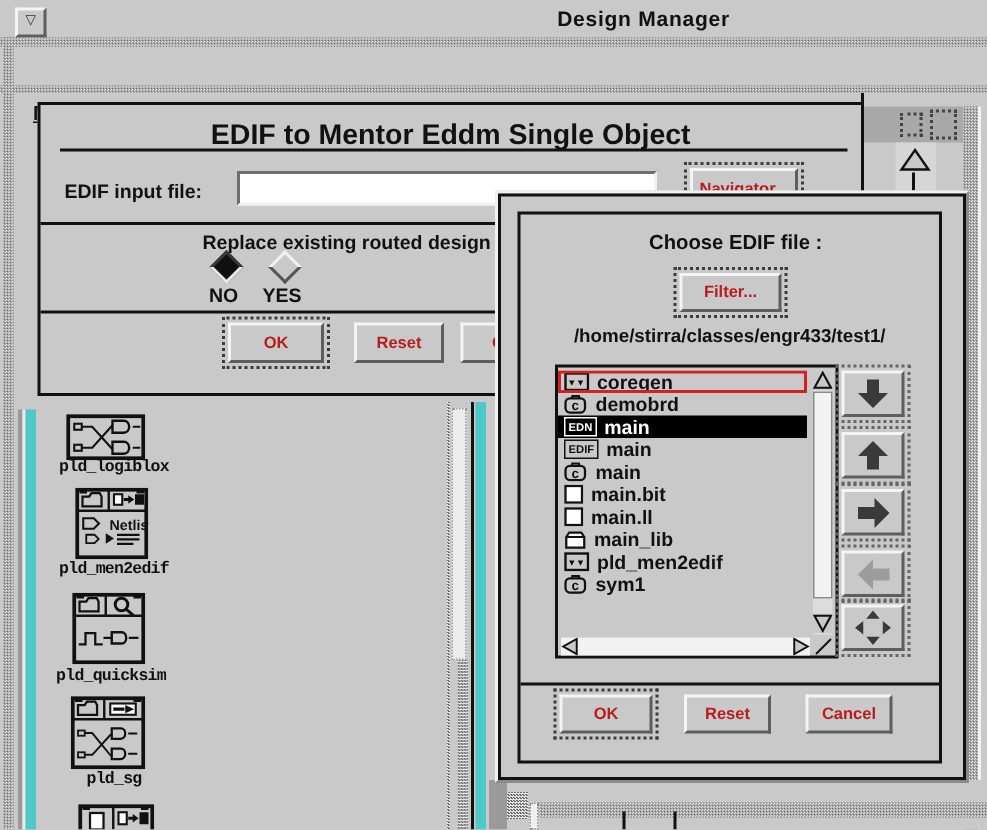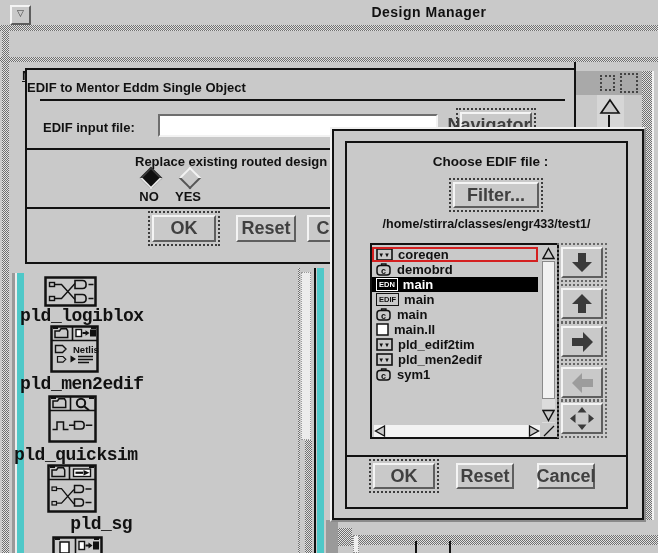--- a/index.html
+++ b/index.html
@@ -16,21 +16,21 @@
   .wtitle{position:absolute;left:0;right:0;top:4px;text-align:center;text-indent:200px;
           font-weight:bold;font-size:14px;letter-spacing:.5px;}
   .menubtn{position:absolute;left:10px;top:5px;width:17px;height:16px;background:#c9c9c9;
            border:2px solid;border-color:#f4f4f4 #5e5e5e #5e5e5e #f4f4f4;
            font-size:9px;line-height:12px;text-align:center;color:#333;}
   .menuitem{position:absolute;top:37px;font-weight:bold;font-size:13.5px;white-space:nowrap;}
   .mn{text-decoration:underline;}
   
   .btn{position:absolute;background:#c9c9c9;border:2px solid;
        border-color:#f4f4f4 #5e5e5e #5e5e5e #f4f4f4;
-       font-family:"Liberation Sans",sans-serif;font-weight:bold;font-size:18px;color:#404040;
+       font-family:"Liberation Sans",sans-serif;font-weight:bold;font-size:11px;color:#b91c1c;
        display:flex;align-items:center;justify-content:center;padding:0;box-sizing:border-box;}
   .focusring{outline:2px dotted #3c3c3c;outline-offset:2px;}
   .sunken{background:#fff;border:2px solid;border-color:#6e6e6e #f2f2f2 #f2f2f2 #6e6e6e;box-sizing:border-box;}
   .dlg{position:absolute;background:#c9c9c9;border:2px solid #111;box-sizing:border-box;}
   .diamond{position:absolute;width:12px;height:12px;transform:rotate(45deg);
            background:#c9c9c9;border:2px solid;border-color:#f2f2f2 #555 #555 #f2f2f2;}
   .diamond.sel{background:#101010;border-color:#3a3a3a #e8e8e8 #e8e8e8 #3a3a3a;}
   
   .listframe{position:absolute;border:2px solid #111;background:#c9c9c9;box-sizing:border-box;}
   .rows{position:absolute;left:0;top:2px;width:166px;height:176px;overflow:hidden;}
@@ -41,22 +41,22 @@
   .tag{border:1.5px solid currentColor;font-size:7.5px;font-weight:bold;line-height:9px;
        padding:1px 2px;letter-spacing:0;}
   .licon{flex:none;}
   
   .sbtrough{position:absolute;background:#dcdcdc;}
   .sbthumb{position:absolute;background:#f2f2f2;border:1px solid #8a8a8a;box-sizing:border-box;}
   
   .abtn{position:absolute;width:42px;height:31px;background:#c9c9c9;border:2px solid;
         border-color:#f4f4f4 #5e5e5e #5e5e5e #f4f4f4;outline:2px dotted #666;outline-offset:2px;
         display:flex;align-items:center;justify-content:center;box-sizing:border-box;}
-  .iconlabel{position:absolute;text-align:right;font-family:"Liberation Mono",monospace;
-             font-weight:bold;font-size:18px;letter-spacing:-.5px;white-space:nowrap;}
+  .iconlabel{position:absolute;text-align:center;font-family:"Liberation Mono",monospace;
+             font-weight:bold;font-size:11px;letter-spacing:-.5px;white-space:nowrap;}
   .dotbox{position:absolute;border:2px dotted #444;background:#a9a9a9;box-sizing:border-box;}
 </style>
 </head>
 <body>
 
 <div class="abs" style="left:0;top:0;width:658px;height:3px;background:#111;"></div>
 
 <div class="titlebar">
   <div class="menubtn">
     <span>▽</span>
@@ -174,21 +174,21 @@
   <rect x="3" y="1" width="5" height="3" fill="#111"></rect>
     <rect x="42" y="1" width="5" height="3" fill="#111"></rect>
   <path d="M23.5 2 V17" stroke="#111" stroke-width="1.6"></path>
   <rect x="8" y="6" width="9" height="11" fill="#fff" stroke="#111" stroke-width="1.5"></rect>
   <rect x="27" y="5.5" width="5.5" height="8" fill="#fff" stroke="#111" stroke-width="1.4"></rect>
   <path d="M33.5 8.5 h3 V6.6 l4 2.9 -4 2.9 V10.5 h-3 z" fill="#111"></path>
   <rect x="41" y="5.5" width="6" height="8" fill="#111"></rect>
 </svg>
 
 <div class="dlg" style="left:25px;top:68px;width:551px;height:196px;z-index:3;">
-  <div class="abs bold" style="left:0;right:0;top:10px;font-size:13px;">EDIF to Mentor Eddm Single Object</div>
+  <div class="abs bold" style="left:0;right:0;top:10px;text-align:center;font-size:19px;">EDIF to Mentor Eddm Single Object</div>
   <div class="hline" style="left:13px;top:29px;width:525px;"></div>
 
   <div class="abs bold" style="left:16px;top:50px;font-size:13px;text-align:right;">EDIF input file:</div>
   <input class="abs sunken" style="left: 131px; top: 44px; width: 280px; height: 23px; font: 13px &quot;Liberation Sans&quot;, sans-serif;" value="">
   <button class="btn focusring" style="left:433px;top:42px;width:72px;height:27px;">Navigator...</button>
 
   <div class="hline" style="left:0;top:78px;width:547px;"></div>
   <div class="abs bold" style="left:108px;top:84px;font-size:13px;white-space:nowrap;">Replace existing routed design di</div>
 
   <div class="diamond sel" style="left:116px;top:100px;"></div>
@@ -203,21 +203,21 @@
 </div>
 
 <div class="abs" style="left:330px;top:127px;width:316px;height:395px;background:#c9c9c9;
             border:2px solid;border-color:#f0f0f0 #8a8a8a #8a8a8a #f0f0f0;box-sizing:border-box;z-index:5;">
   <div class="abs" style="left:0;top:0;right:0;bottom:0;border:2px solid #111;"></div>
 
   <div class="abs" style="left:13px;top:12px;width:283px;height:368px;border:2px solid #111;background:#c9c9c9;box-sizing:border-box;">
 
     <div class="abs bold" style="left:0;right:0;top:11px;text-align:center;font-size:13.5px;padding-left:8px;">Choose EDIF file :</div>
 
-    <button class="btn focusring" style="left:106px;top:39px;width:86px;height:26px;">Filter...</button>
+    <button class="btn focusring" style="left:106px;top:39px;width:68px;height:26px;">Filter...</button>
 
     <div class="abs bold" style="left:0;right:0;top:74px;text-align:center;font-size:12.5px;">/home/stirra/classes/engr433/test1/</div>
 
     <div class="listframe" style="left:23px;top:100px;width:189px;height:196px;">
       <div class="rows">
         <div class="row redsel">
           <svg class="licon" width="17" height="13">
               <rect x="1" y="1" width="15" height="11" fill="none" stroke="currentColor" stroke-width="1.6"></rect>
               <path d="M5.2 3v2.6M3.4 5.6l1.8 3.6 1.8-3.6zM11 3v2.6M9.2 5.6l1.8 3.6 1.8-3.6z" fill="currentColor"></path>
             </svg>
@@ -244,28 +244,34 @@
               <rect x="1" y="2.5" width="13" height="9.5" rx="3" fill="none" stroke="currentColor" stroke-width="1.5"></rect>
               <path d="M5.5 2.5 v-1.5 h4.5 v1.5" fill="none" stroke="currentColor" stroke-width="1.3"></path>
               <text x="7.5" y="10.5" font-size="9" font-weight="bold" text-anchor="middle" fill="currentColor" font-family="Liberation Sans, sans-serif">c</text>
             </svg>
           <span>main</span>
         </div>
         <div class="row">
           <svg class="licon" width="13" height="13">
               <rect x="1" y="1" width="11" height="11" fill="#fff" stroke="currentColor" stroke-width="1.5"></rect>
             </svg>
+          <span>main.bit</span>
+        </div>
+        <div class="row">
+          <svg class="licon" width="13" height="13">
+              <rect x="1" y="1" width="11" height="11" fill="#fff" stroke="currentColor" stroke-width="1.5"></rect>
+            </svg>
           <span>main.ll</span>
         </div>
         <div class="row">
-          <svg class="licon" width="17" height="13">
-              <rect x="1" y="1" width="15" height="11" fill="none" stroke="currentColor" stroke-width="1.6"></rect>
-              <path d="M5.2 3v2.6M3.4 5.6l1.8 3.6 1.8-3.6zM11 3v2.6M9.2 5.6l1.8 3.6 1.8-3.6z" fill="currentColor"></path>
-            </svg>
-          <span>pld_edif2tim</span>
+          <svg class="licon" width="15" height="13">
+              <path d="M1.5 12 V5 l2 -3 h8 l2 3 v7 z" fill="#fff" stroke="currentColor" stroke-width="1.5"></path>
+              <path d="M1.5 5 h12" stroke="currentColor" stroke-width="1.2"></path>
+            </svg>
+          <span>main_lib</span>
         </div>
         <div class="row">
           <svg class="licon" width="17" height="13">
               <rect x="1" y="1" width="15" height="11" fill="none" stroke="currentColor" stroke-width="1.6"></rect>
               <path d="M5.2 3v2.6M3.4 5.6l1.8 3.6 1.8-3.6zM11 3v2.6M9.2 5.6l1.8 3.6 1.8-3.6z" fill="currentColor"></path>
             </svg>
           <span>pld_men2edif</span>
         </div>
         <div class="row">
           <svg class="licon" width="16" height="13">

